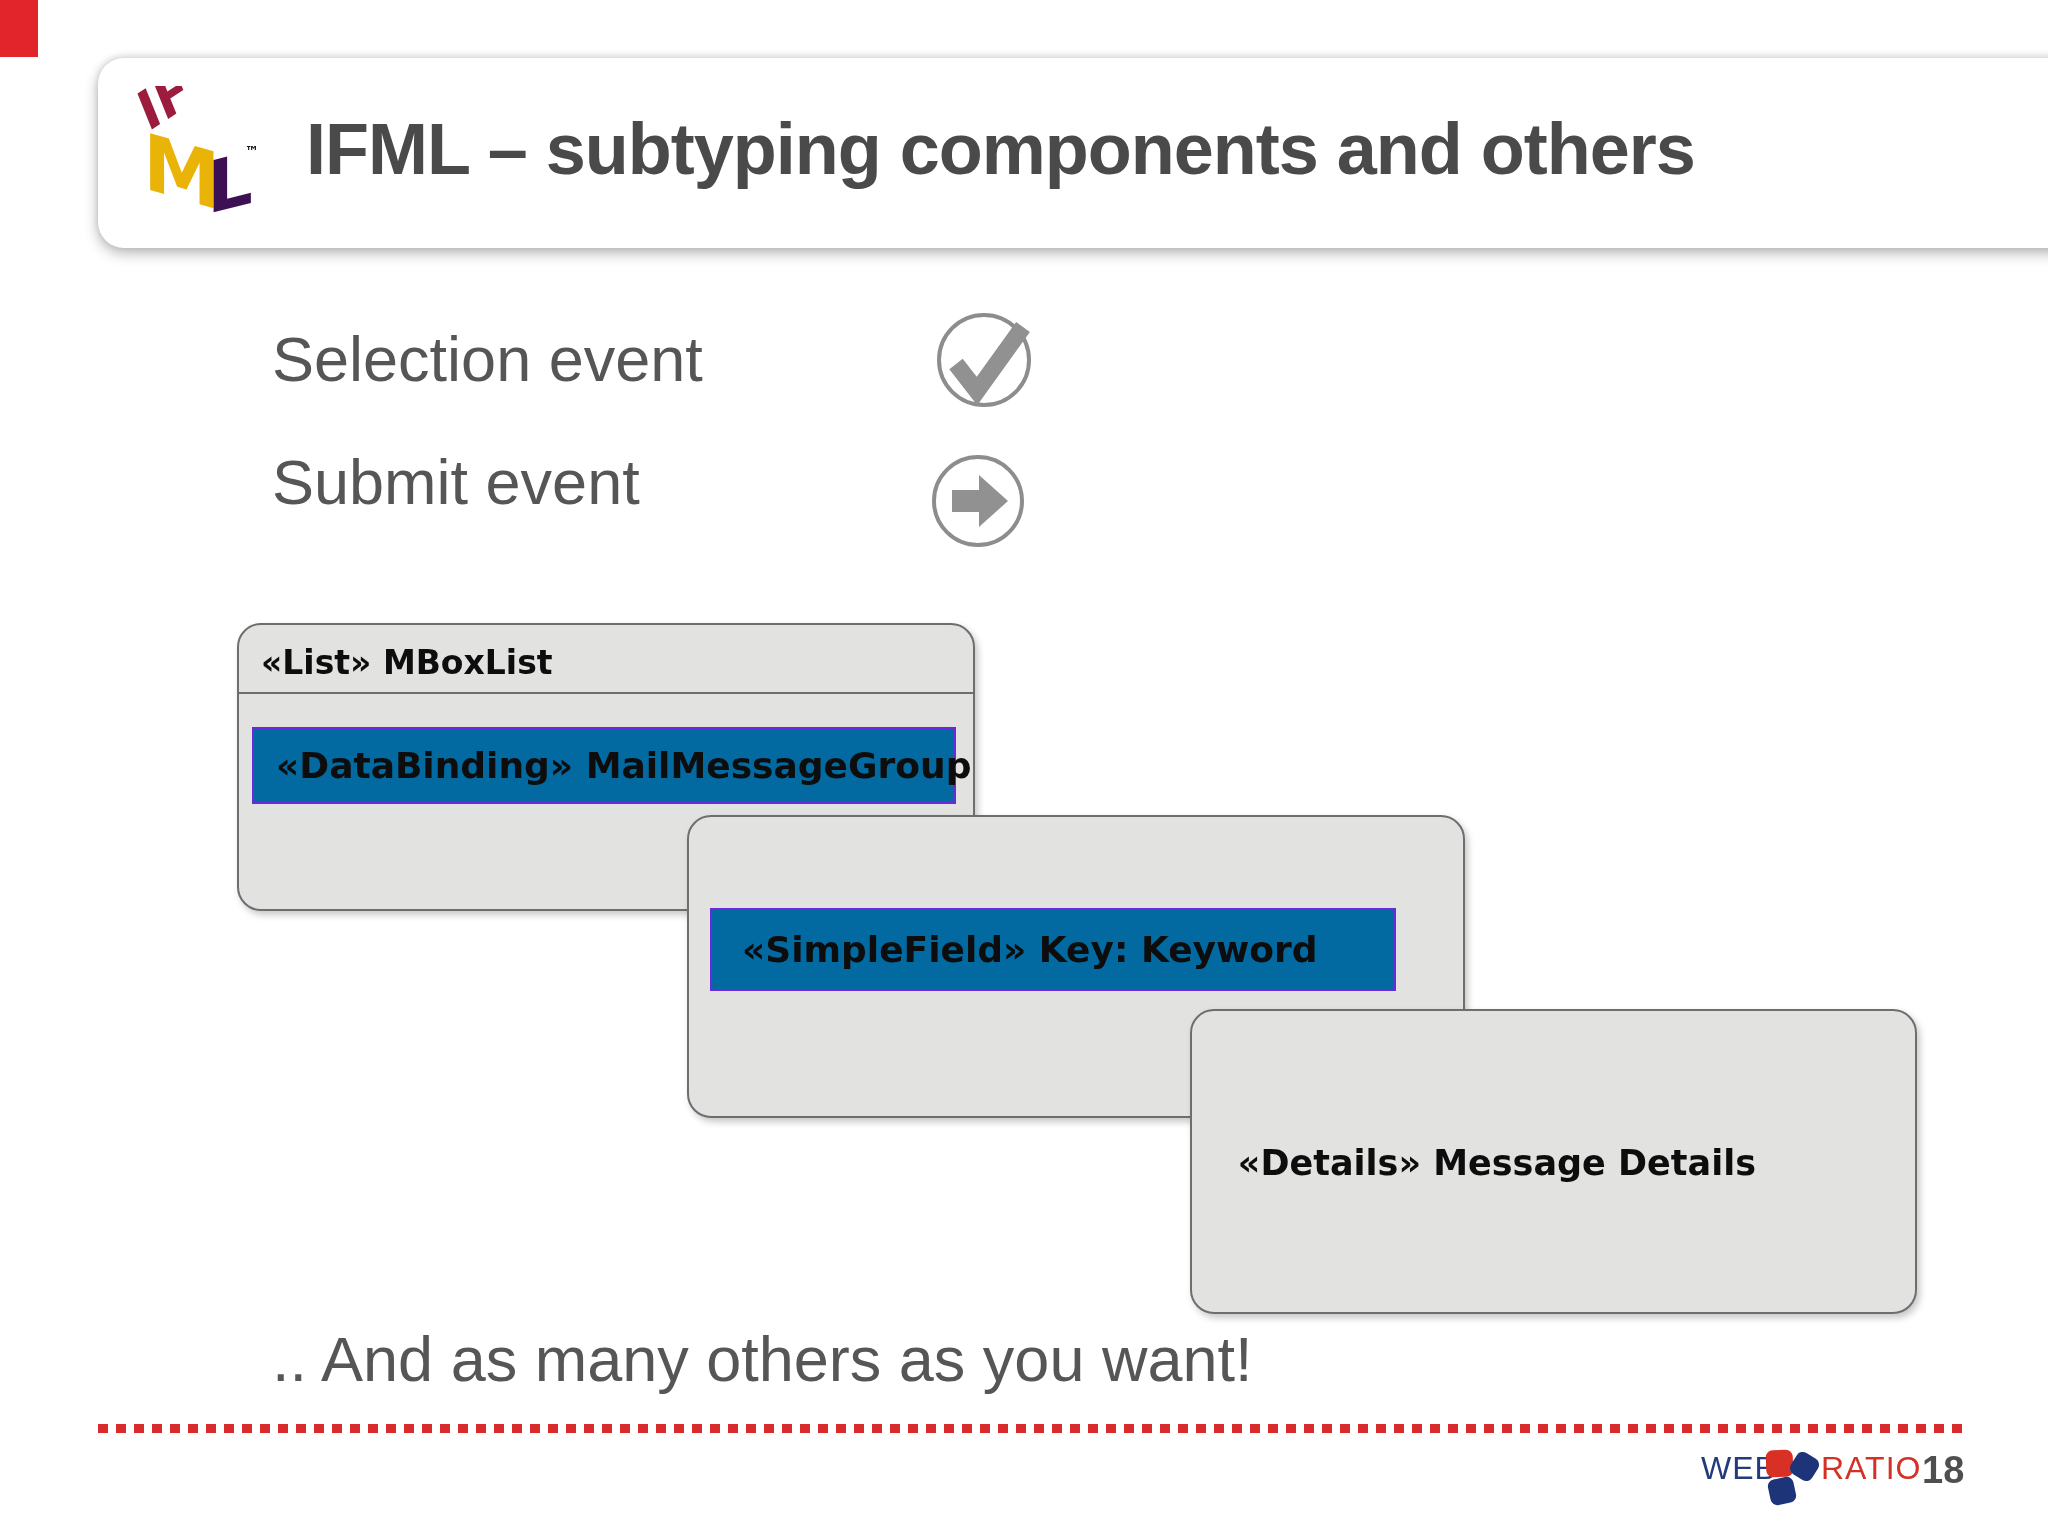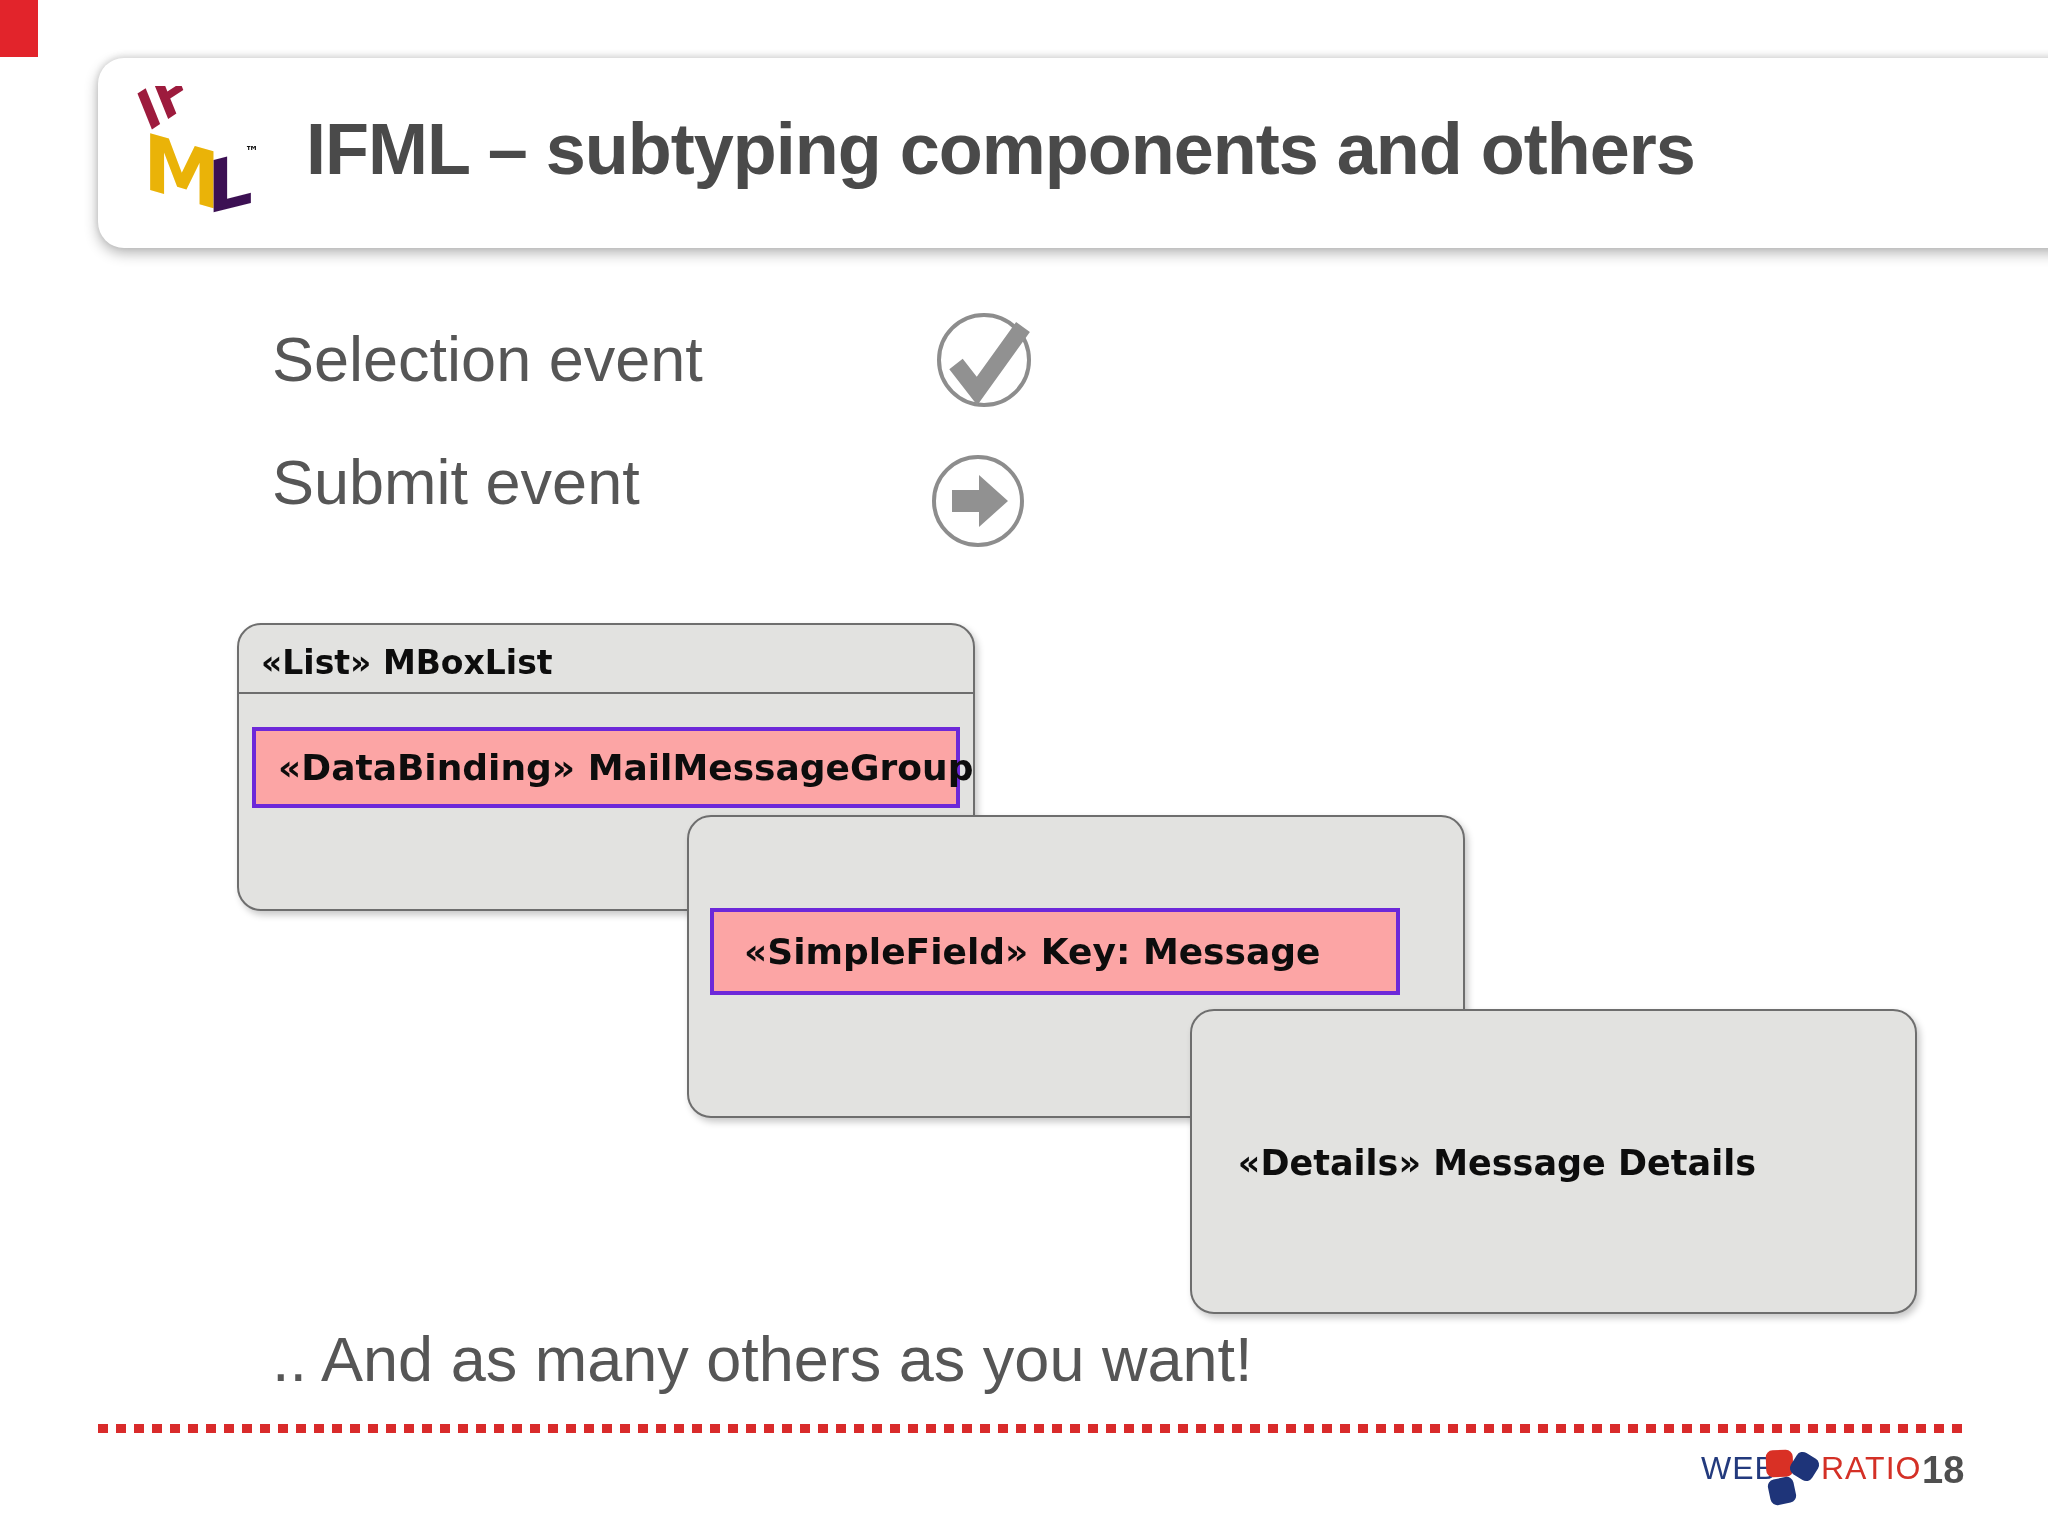--- a/index.html
+++ b/index.html
@@ -39,21 +39,21 @@
   .box-form{left:687px;top:815px;width:774px;height:299px;z-index:2;}
   .box-details{left:1190px;top:1009px;width:723px;height:301px;z-index:3;}
   .comp-box .box-title{
     position:absolute;font-weight:bold;white-space:nowrap;
   }
   .box-list .box-title{left:22px;top:18px;font-size:33px;}
   .box-form .box-title{left:40px;top:24px;font-size:35px;}
   .box-details .box-title{left:44px;top:112px;width:520px;text-align:right;font-size:35px;white-space:normal;margin-top:20px;}
   .box-divider{position:absolute;left:0;right:0;top:67px;height:2px;background:#6e6e6e;}
   .field-rect{
-    position:absolute;background:#fca5a5;border:4px solid #6d28d9;
+    position:absolute;background:#0369a1;border:2px solid #6d28d9;
     display:flex;align-items:center;
   }
   .box-list .field-rect{left:13px;top:102px;width:700px;height:73px;}
   .box-form .field-rect{left:21px;top:91px;width:682px;height:79px;}
   .field-text{font-weight:bold;white-space:nowrap;font-size:36px;}
   .box-list .field-text{margin-left:22px;}
   .box-form .field-text{margin-left:30px;}
   
   .closing-text{position:absolute;left:272px;top:1323px;font-size:63px;color:#565656;white-space:nowrap;}
   
@@ -114,21 +114,21 @@
 <div class="comp-box box-list">
   <div class="box-title">«List» MBoxList</div>
   <div class="box-divider"></div>
   <div class="field-rect">
     <span class="field-text">«DataBinding» MailMessageGroup</span>
   </div>
 </div>
 
 <div class="comp-box box-form">
   <div class="field-rect">
-    <span class="field-text">«SimpleField» Key: Message</span>
+    <span class="field-text">«SimpleField» Key: Keyword</span>
   </div>
 </div>
 
 <div class="comp-box box-details">
   <div class="box-title">«Details» Message Details</div>
 </div>
 
 <div class="closing-text">.. And as many others as you want!</div>
 
 <div class="dotted-rule"></div>

